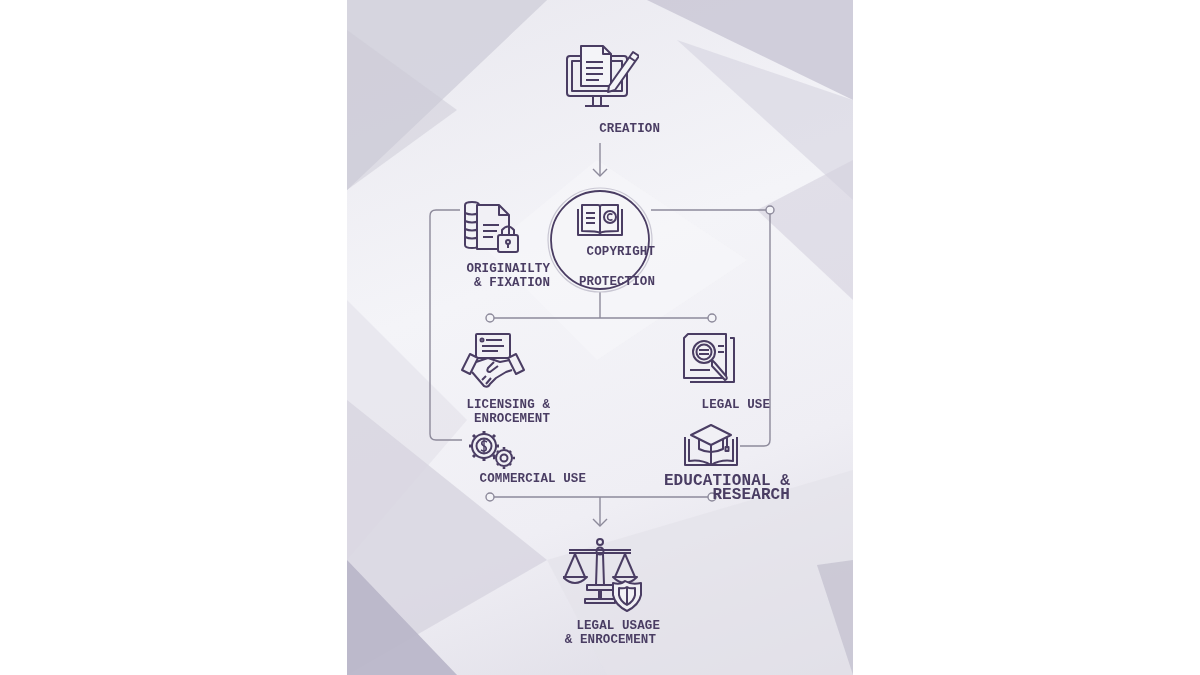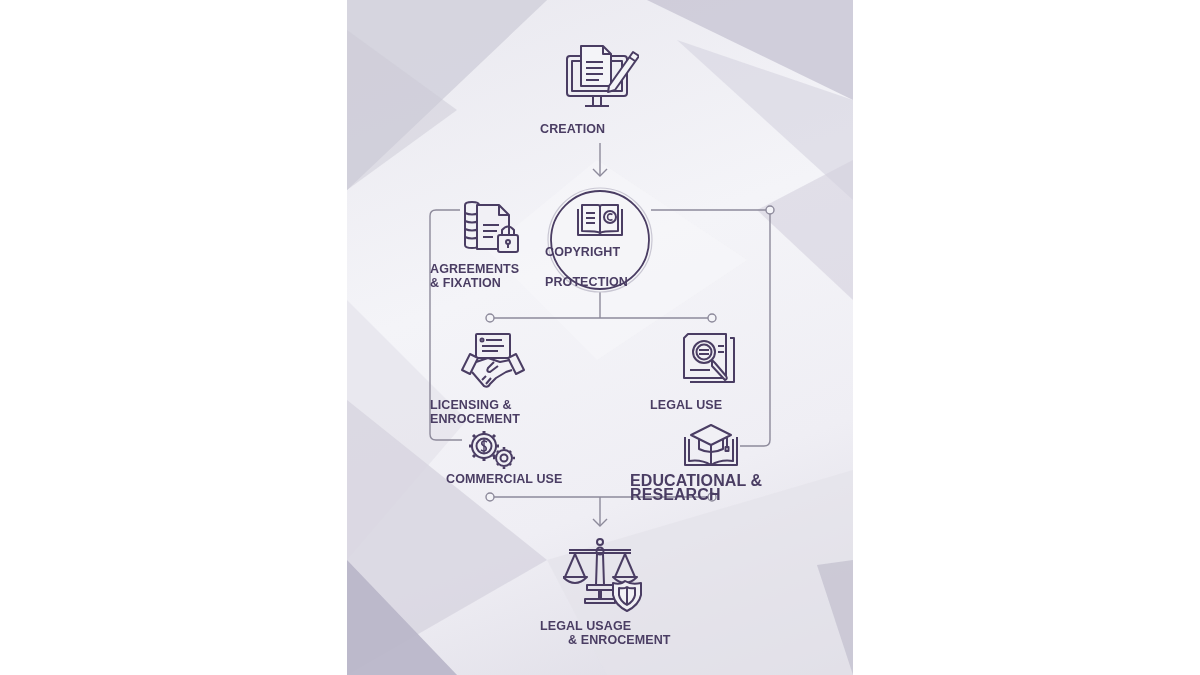--- a/index.html
+++ b/index.html
@@ -1,21 +1,21 @@
 <!DOCTYPE html>
 <html><head>
 <meta charset="utf-8">
 <style>
   html, body { margin:0; padding:0; }
   body { width:1200px; height:675px; background:#ffffff; position:relative; overflow:hidden; font-family:"Liberation Sans", sans-serif; }
   .panel { position:absolute; left:347px; top:0; width:506px; height:675px; overflow:hidden;
            background:linear-gradient(160deg,#e9e8ef 0%,#f4f4f8 40%,#efeef4 70%,#dcdae4 100%); }
   .bgshape { position:absolute; }
   .stage { position:absolute; left:0; top:0; width:1200px; height:675px; }
-  .label { position:absolute; text-align:left; color:#4a3d63; font-weight:bold; font-size:12.5px; line-height:14px; letter-spacing:0.1px; }
+  .label { position:absolute; text-align:right; color:#4a3d63; font-weight:bold; font-size:12.5px; line-height:14px; letter-spacing:0.1px;font-family:Liberation Mono, monospace; }
   .icon { position:absolute; }
 </style>
 </head>
 <body>
 
 <div class="panel">
   <svg class="bgshape" width="506" height="675" viewBox="0 0 506 675">
     <polygon points="0,0 200,0 0,190" fill="#d6d4df" opacity="0.8"></polygon>
     <polygon points="0,190 200,0 0,0" fill="#cfcddb" opacity="0.35"></polygon>
     <polygon points="0,30 110,110 0,190" fill="#cbc9d6" opacity="0.5"></polygon>
@@ -106,21 +106,21 @@
   <path d="M14,4 L36,4 L46,14 L46,48 L14,48 Z" fill="#f1f0f5"></path>
   <path d="M36,4 L36,14 L46,14"></path>
   <line x1="20" y1="24" x2="36" y2="24"></line>
     <line x1="20" y1="30" x2="34" y2="30"></line>
     <line x1="20" y1="36" x2="30" y2="36"></line>
   <rect x="35" y="34" width="20" height="17" rx="2" fill="#f1f0f5"></rect>
   <path d="M39,34 L39,29 Q45,22 51,29 L51,34"></path>
   <circle cx="45" cy="41" r="2"></circle>
     <line x1="45" y1="43" x2="45" y2="47"></line>
 </svg>
-<div class="label" style="left:430px;top:262px;width:120px">AGREEMENTS</div>
+<div class="label" style="left:430px;top:262px;width:120px">ORIGINAILTY</div>
 <div class="label" style="left:430px;top:276px;width:120px">&amp; FIXATION</div>
 
 <svg class="icon" style="left:460px;top:332px" width="66" height="58" viewBox="0 0 66 58" fill="none" stroke="#4a3d63" stroke-width="2" stroke-linejoin="round">
   <rect x="16" y="2" width="34" height="24" rx="1" fill="#f1f0f5"></rect>
   <circle cx="22" cy="8" r="1.5"></circle>
     <line x1="26" y1="8" x2="42" y2="8"></line>
     <line x1="22" y1="14" x2="44" y2="14"></line>
     <line x1="22" y1="19" x2="38" y2="19"></line>
   <path d="M2,38 L10,22 L18,26 L10,42 Z" fill="#f1f0f5"></path>
   <path d="M64,38 L56,22 L48,26 L56,42 Z" fill="#f1f0f5"></path>
@@ -201,13 +201,13 @@
     <line x1="62" y1="17" x2="72" y2="40"></line>
   <path d="M50,40 Q62,52 74,40 Z"></path>
   <rect x="24" y="48" width="26" height="5"></rect>
   <path d="M36,53 L36,62 L38,62 L38,53"></path>
   <rect x="22" y="62" width="30" height="4"></rect>
   <path d="M62,44 Q68,48 78,46 L78,58 Q76,68 64,74 Q52,68 50,58 L50,46 Q58,48 62,44 Z" fill="#f1f0f5"></path>
   <path d="M64,50 Q67,52 72,51 L72,58 Q71,64 64,68 Q57,64 56,58 L56,51 Q61,52 64,50 Z"></path>
   <line x1="64" y1="50" x2="64" y2="68"></line>
 </svg>
 <div class="label" style="left:540px;top:619px;width:120px">LEGAL USAGE</div>
-<div class="label" style="left:568px;top:633px;width:120px">&amp; ENROCEMENT</div>
+<div class="label" style="left:536px;top:633px;width:120px">&amp; ENROCEMENT</div>
 
 </body></html>

